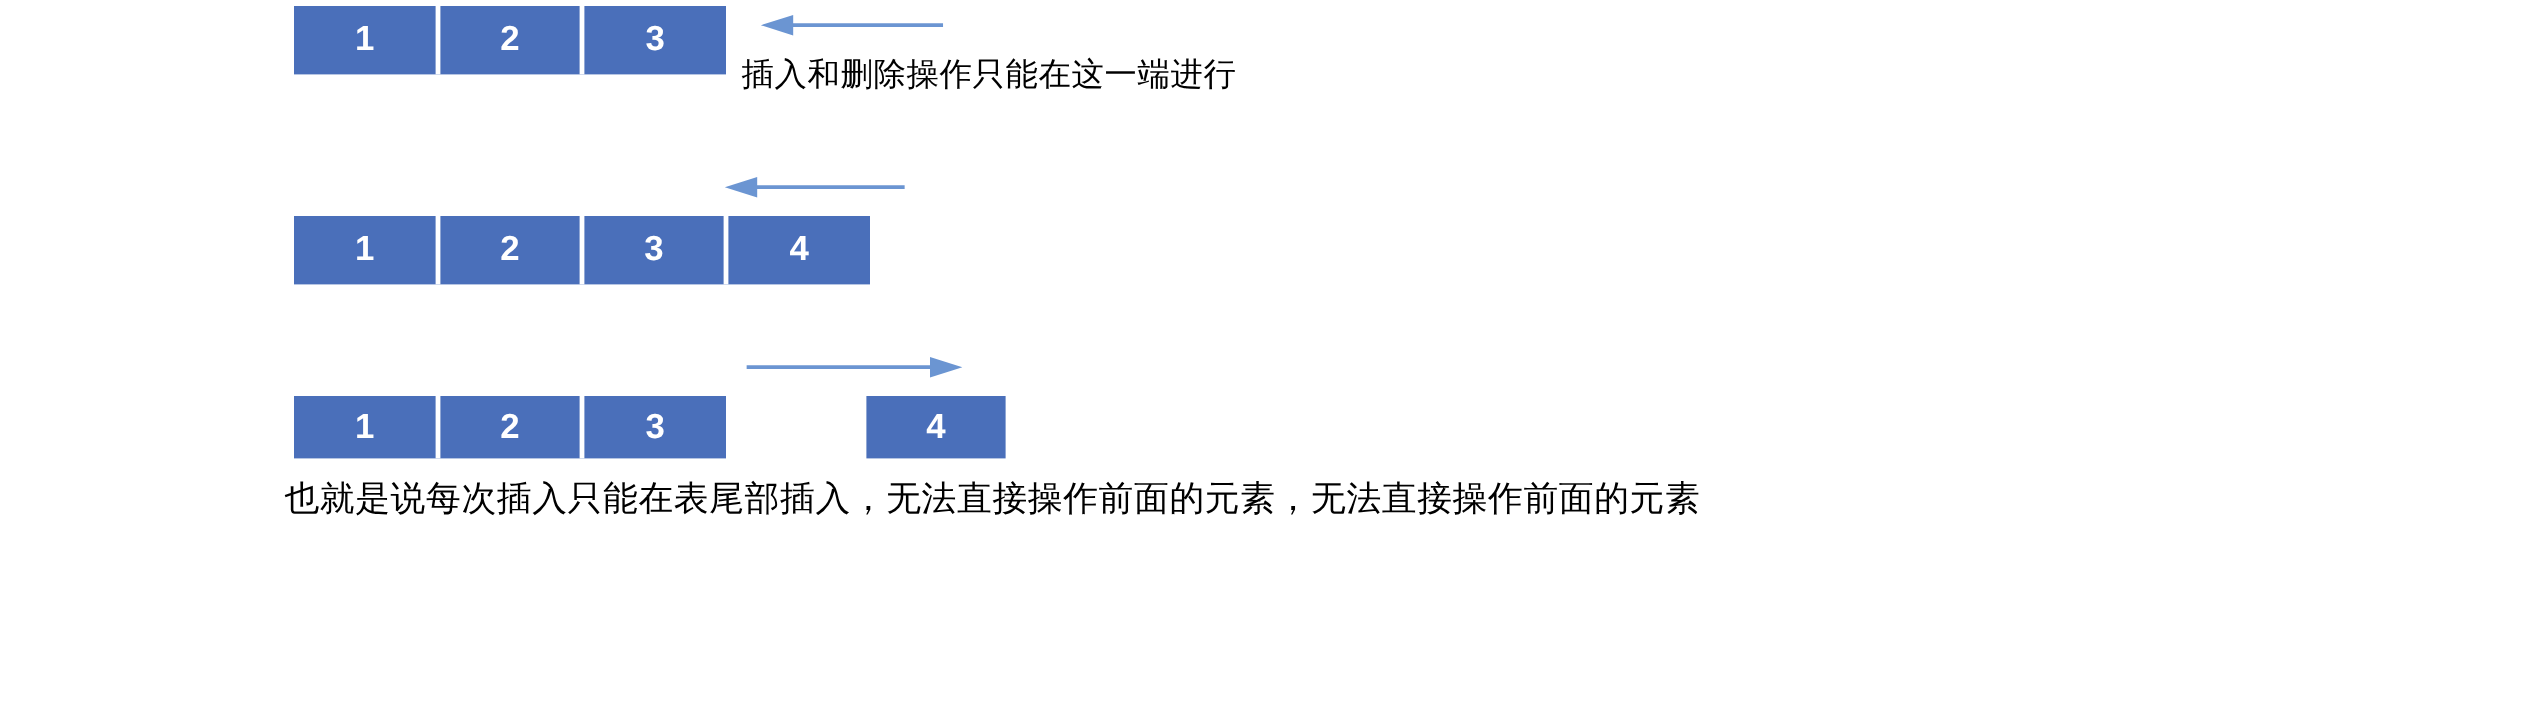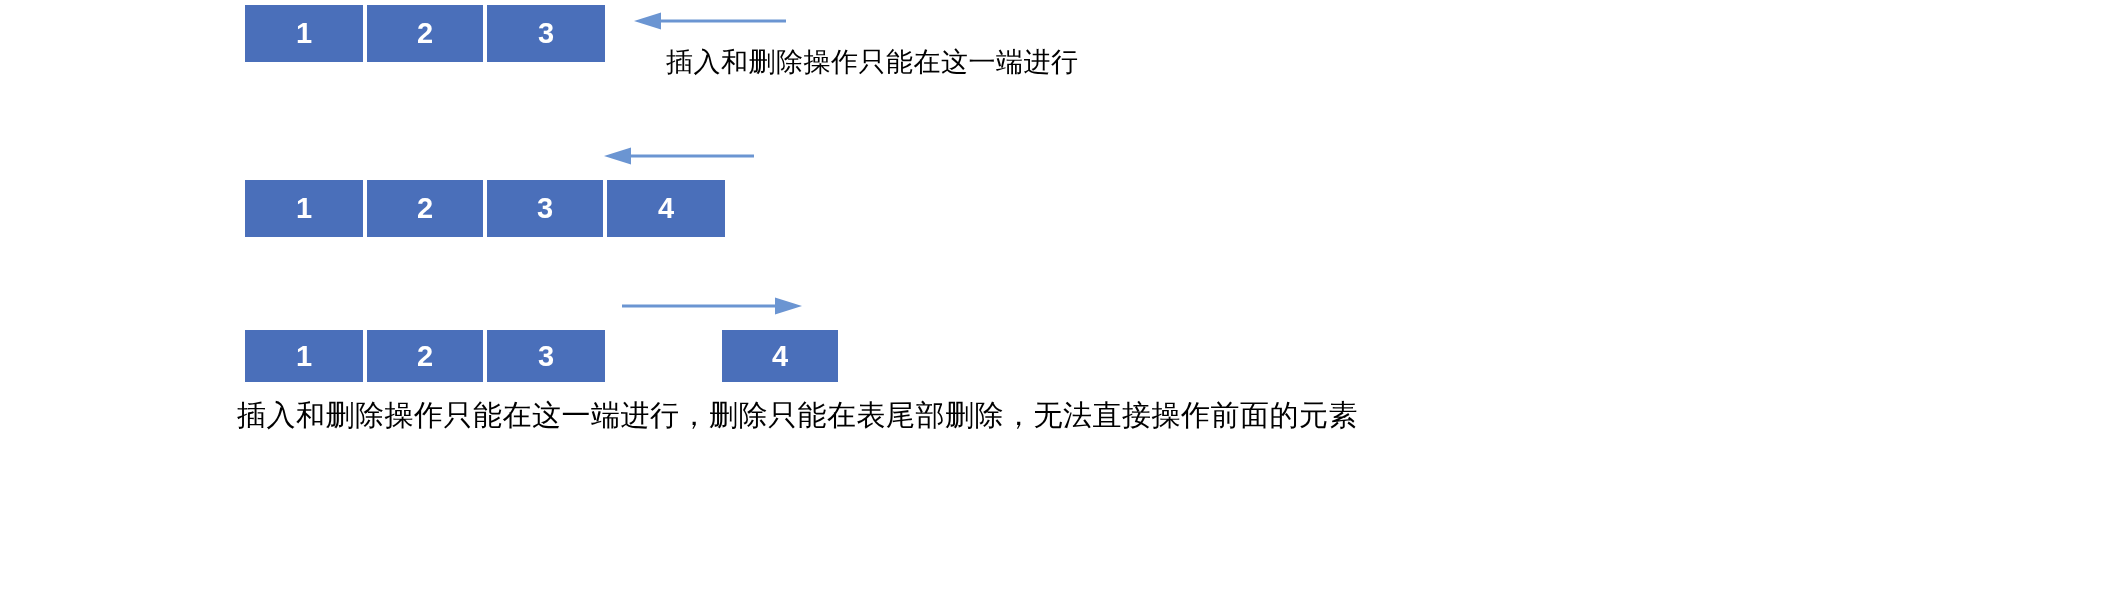--- a/index.html
+++ b/index.html
@@ -57,21 +57,21 @@
     <div class="cell" style="width:120px;height:57px;">3</div>
   </div>
 
   <div class="arrow" style="left:634px;top:12px;">
     <svg width="152" height="18" viewBox="0 0 152 18">
       <line x1="26" y1="9" x2="152" y2="9" stroke="#6b95d2" stroke-width="3.2"></line>
       <polygon points="0,9 27,0.5 27,17.5" fill="#6b95d2"></polygon>
     </svg>
   </div>
 
-  <div class="cn note1" style="left:666px;top:44px;">插入和删除操作只能在这一端进行</div>
+  <div class="cn note1" style="left:618px;top:44px;">插入和删除操作只能在这一端进行</div>
 
   <div class="arrow" style="left:604px;top:147px;">
     <svg width="150" height="18" viewBox="0 0 150 18">
       <line x1="26" y1="9" x2="150" y2="9" stroke="#6b95d2" stroke-width="3.2"></line>
       <polygon points="0,9 27,0.5 27,17.5" fill="#6b95d2"></polygon>
     </svg>
   </div>
 
   <div class="row" style="left:245px;top:180px;">
     <div class="cell" style="width:120px;height:57px;">1</div>
@@ -88,15 +88,15 @@
   </div>
 
   <div class="row" style="left:245px;top:330px;">
     <div class="cell" style="width:120px;height:52px;">1</div>
     <div class="cell" style="width:120px;height:52px;">2</div>
     <div class="cell" style="width:120px;height:52px;">3</div>
   </div>
 
   <div class="detached" style="left:722px;top:330px;width:116px;height:52px;">4</div>
 
-  <div class="cn caption" style="left:237px;top:396px;">插入和删除操作只能在这一端进行，删除只能在表尾部删除，无法直接操作前面的元素</div>
+  <div class="cn caption" style="left:237px;top:396px;">也就是说每次插入只能在表尾部插入，无法直接操作前面的元素，无法直接操作前面的元素</div>
 
 </div>
 
 </body></html>

